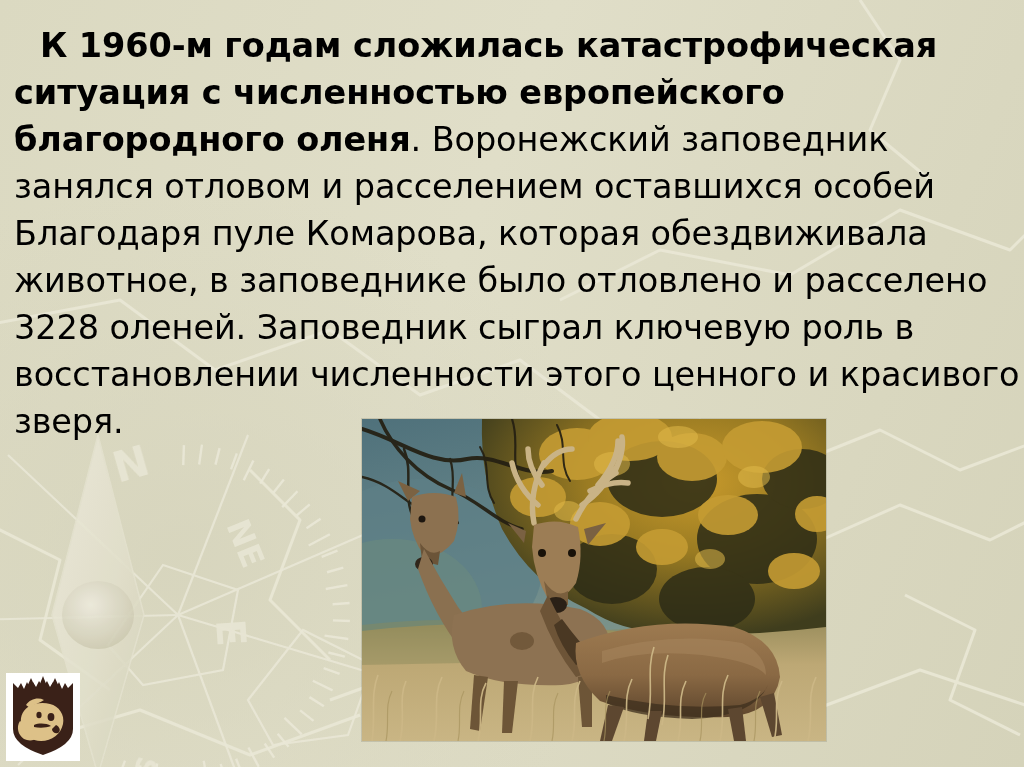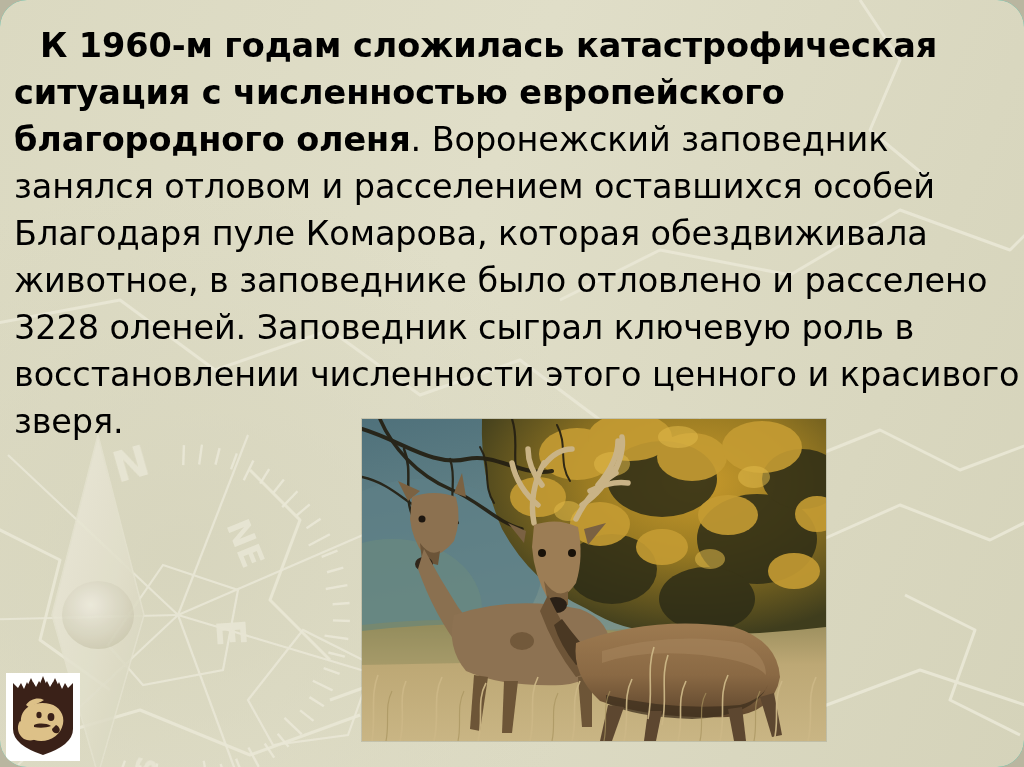--- a/index.html
+++ b/index.html
@@ -8,21 +8,20 @@
     padding: 0;
     background: #b9b6a0;
   }
   #slide {
     position: relative;
     width: 1024px;
     height: 767px;
     overflow: hidden;
     background: #14b8a6;
     font-family: "DejaVu Sans", sans-serif;
-    border-radius: 27px;
   }
 
   
   .bg-layer {
     position: absolute;
     inset: 0;
     pointer-events: none;
   }
   .bg-tint {
     position: absolute;

